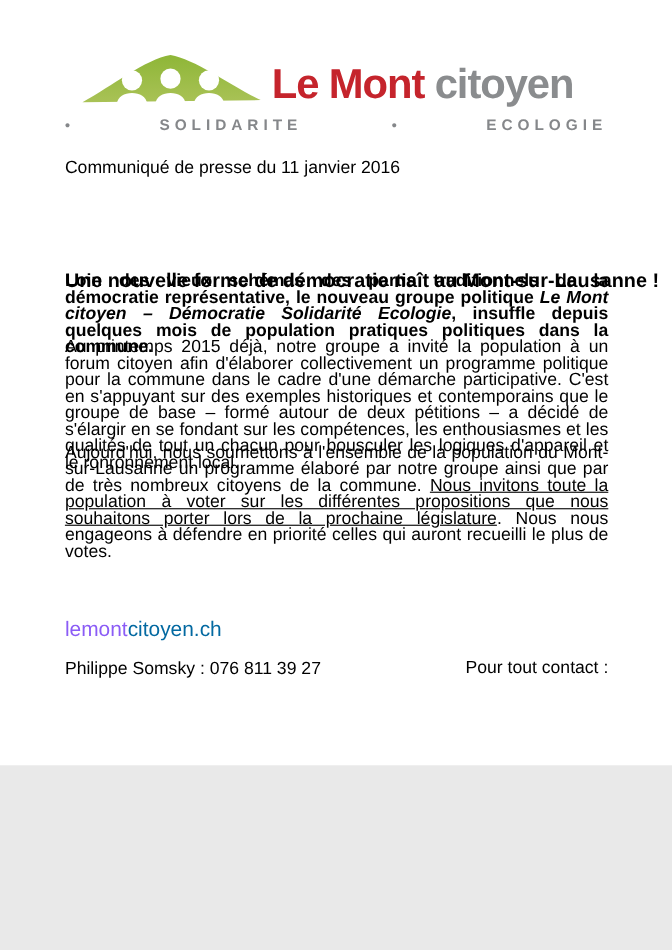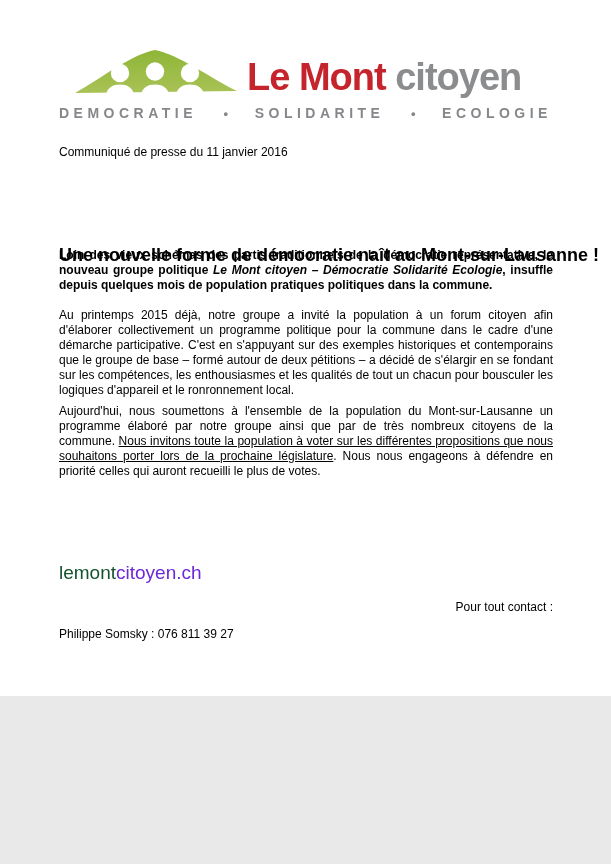--- a/index.html
+++ b/index.html
@@ -28,40 +28,40 @@
     left: 59px; top: 105px; width: 493px;
     display: flex; justify-content: space-between; align-items: center;
     font-size: 14px; font-weight: bold; color: #85878a;
     letter-spacing: 4.5px; white-space: nowrap;
   }
   .tagline-dot { letter-spacing: 0; font-size: 13px; }
 
   
   .doc-text {
     left: 59px; width: 494px;
-    font-size: 12px; line-height: 15px;
+    font-size: 16px; line-height: 15px;
     text-align: justify; margin: 0;
   }
   .dateline   { top: 145px; text-align: left; }
   .headline   { top: 202px; font-size: 18px; line-height: 18px; font-weight: bold; text-align: left; white-space: nowrap; margin-top: 44px; }
   .lead       { top: 248px; font-weight: bold; }
   .lead em    { }
   .p2         { top: 308px; }
   .p3         { top: 404px; }
   .p4         { top: 494px; }
   .participate{ top: 536px; text-align: left; }
   .website {
     left: 59px; top: 561px;
     font-size: 19px; line-height: 23px;
     text-decoration: none; white-space: nowrap; display: inline-block;
   }
-  .site-red   { color: #14532d; }
-  .site-black { color: #6d28d9; }
+  .site-red   { color: #8b5cf6; }
+  .site-black { color: #0369a1; }
   .contact-label { top: 600px; text-align: right; }
-  .contacts   { top: 627px; text-align: left; line-height: 15.5px; }
+  .contacts   { top: 601px; text-align: left; line-height: 15.5px; }
   .contacts p { margin: 0; }
 </style>
 </head>
 <body>
 
 <div class="page">
 
   <svg class="abs logo-hill" viewBox="0 0 168 57" xmlns="http://www.w3.org/2000/svg" aria-hidden="true">
     <defs>
       <linearGradient id="hillGrad" x1="0" y1="0" x2="0" y2="1">
@@ -78,21 +78,20 @@
       <circle cx="118" cy="33" r="9.2"></circle>
       <path d="M104,55 C105,47.5 111,44.5 118,44.5 C125,44.5 131,47.5 132,55 Z"></path>
     </g>
   </svg>
 
   <div class="abs logo-wordmark">
     <span class="wordmark-red">Le Mont </span><span class="wordmark-gray">citoyen</span>
   </div>
 
   <div class="abs logo-tagline">
-    <span>DEMOCRATIE</span>
     <span class="tagline-dot">•</span>
     <span>SOLIDARITE</span>
     <span class="tagline-dot">•</span>
     <span>ECOLOGIE</span>
   </div>
 
   <p class="abs doc-text dateline">Communiqué de presse du 11 janvier 2016</p>
 
   <h1 class="abs doc-text headline">Une nouvelle forme de démocratie naît au Mont-sur-Lausanne !</h1>
 

